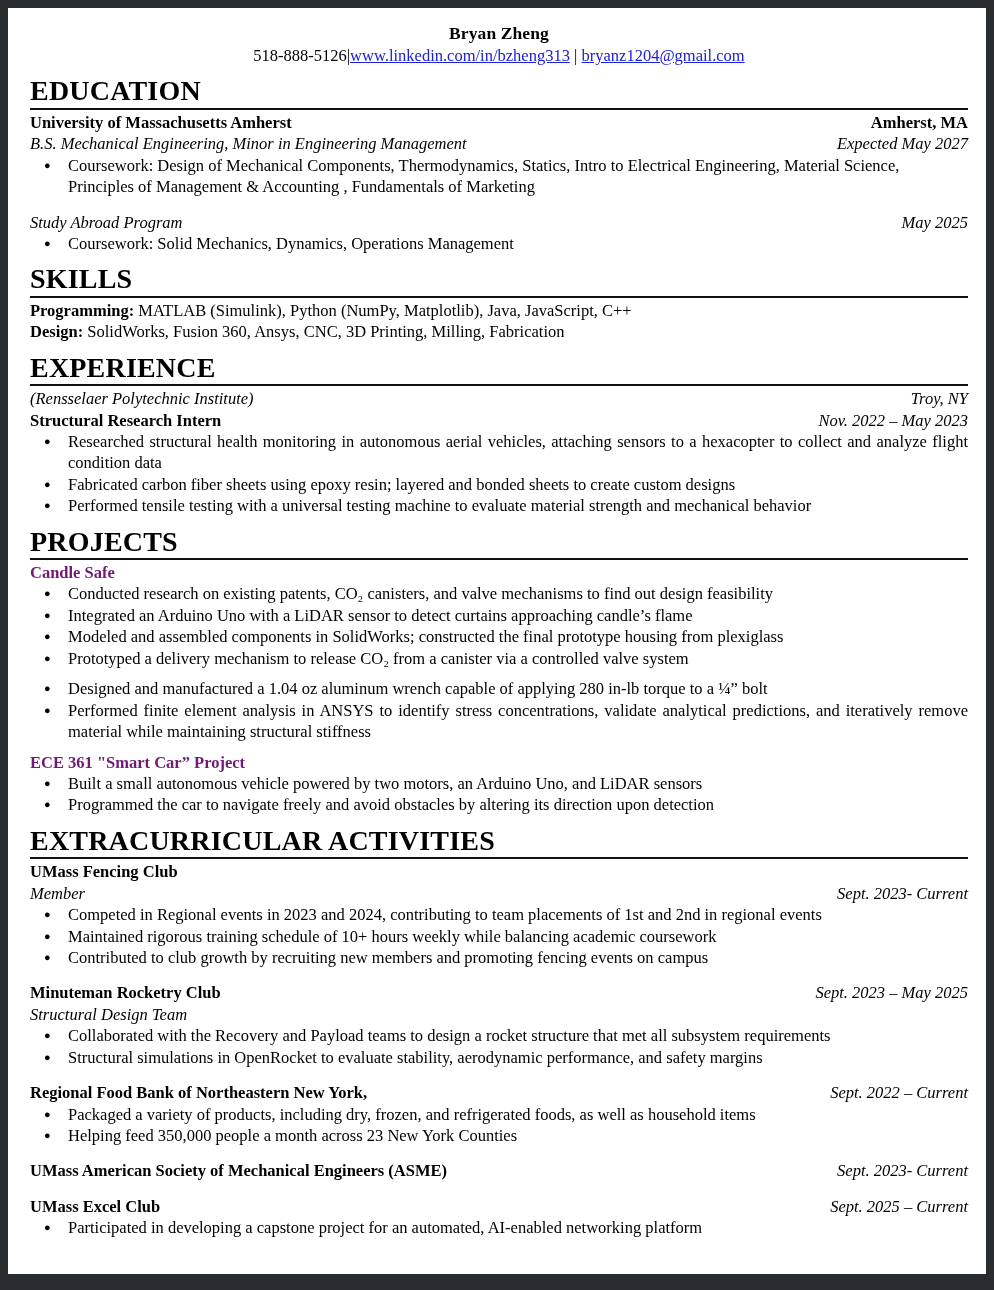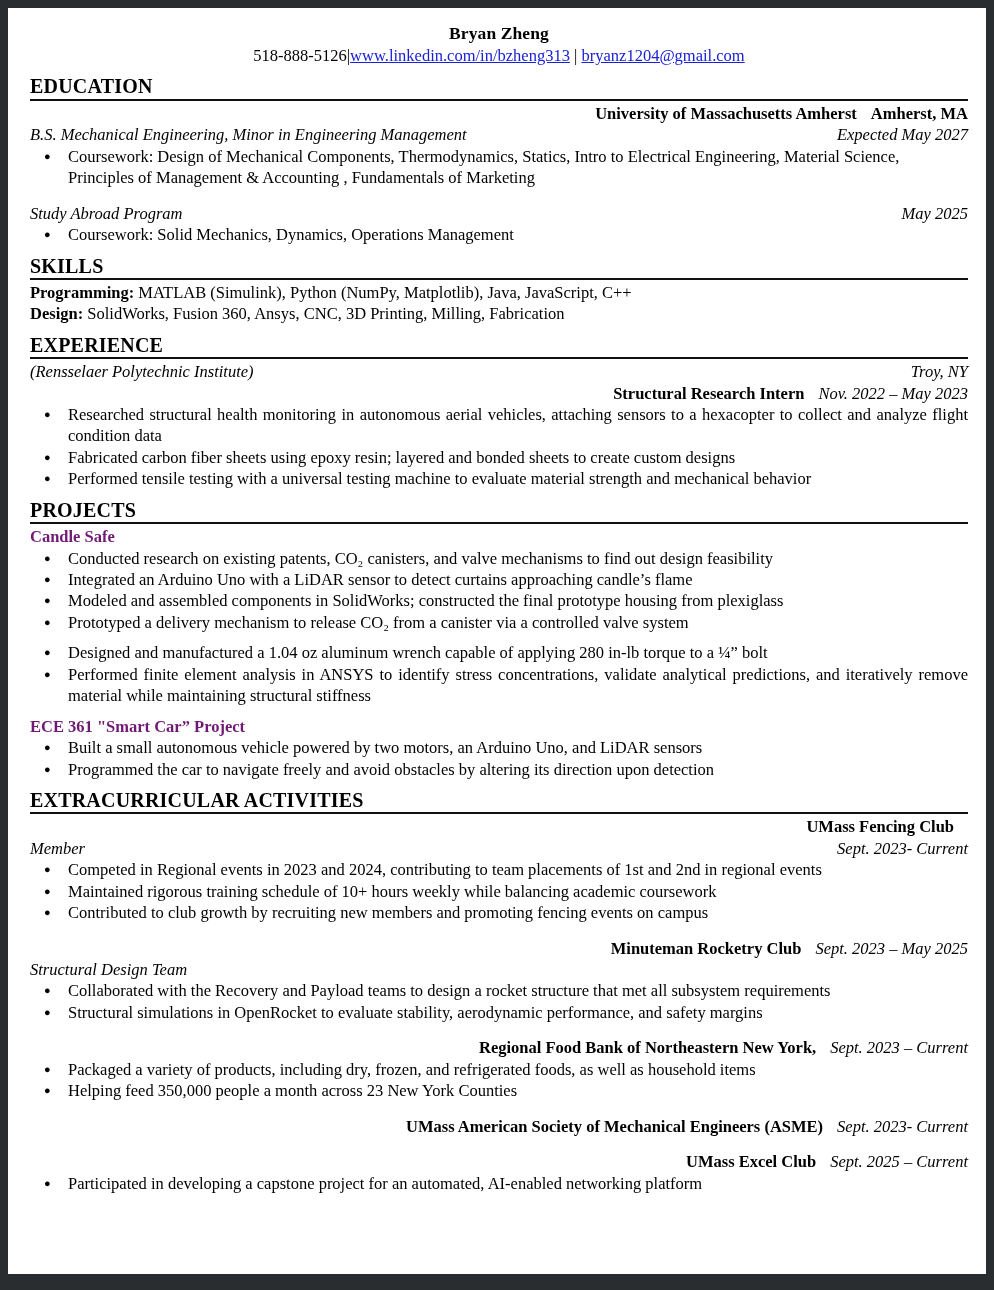--- a/index.html
+++ b/index.html
@@ -44,21 +44,21 @@
   }
   .hdr-contact .link {
     color: #1a20d8;
     text-decoration: underline;
   }
   .hdr-contact .sep { color: #000; }
 
   
   .sec-head {
     font-weight: bold;
-    font-size: 20px;
+    font-size: 28px;
     line-height: 1.12;
     color: #000;
     letter-spacing: 0.2px;
     margin-top: 9px;
   }
   .sec-rule {
     border-bottom: 2.4px solid #111;
     margin-top: 1px;
     margin-bottom: 2px;
     width: 100%;
@@ -68,21 +68,21 @@
   .row {
     display: flex;
     justify-content: space-between;
     align-items: baseline;
     font-size: 16.5px;
     line-height: 1.30;
     color: #000;
   }
   .row .left  { flex: 1 1 auto; padding-right: 14px; }
   .row .right { flex: 0 0 auto; white-space: nowrap; }
-  .b  { font-weight: bold; text-align: right; }
+  .b  { font-weight: bold; }
   .i  { font-style: italic; }
 
   
   ul.bl {
     list-style: none;
     margin: 0;
     padding: 0;
   }
   ul.bl li {
     position: relative;
@@ -255,21 +255,21 @@
         <li>Collaborated with the Recovery and Payload teams to design a rocket structure that met all subsystem requirements</li>
         <li>Structural simulations in OpenRocket to evaluate stability, aerodynamic performance, and safety margins</li>
       </ul>
     </div>
 
     <div class="gap"></div>
 
     <div>
       <div class="row">
         <span class="left b">Regional Food Bank of Northeastern New York,</span>
-        <span class="right i">Sept. 2023 – Current</span>
+        <span class="right i">Sept. 2022 – Current</span>
       </div>
       <ul class="bl">
         <li>Packaged a variety of products, including dry, frozen, and refrigerated foods, as well as household items</li>
         <li>Helping feed 350,000 people a month across 23 New York Counties</li>
       </ul>
     </div>
 
     <div class="gap"></div>
 
     <div>

